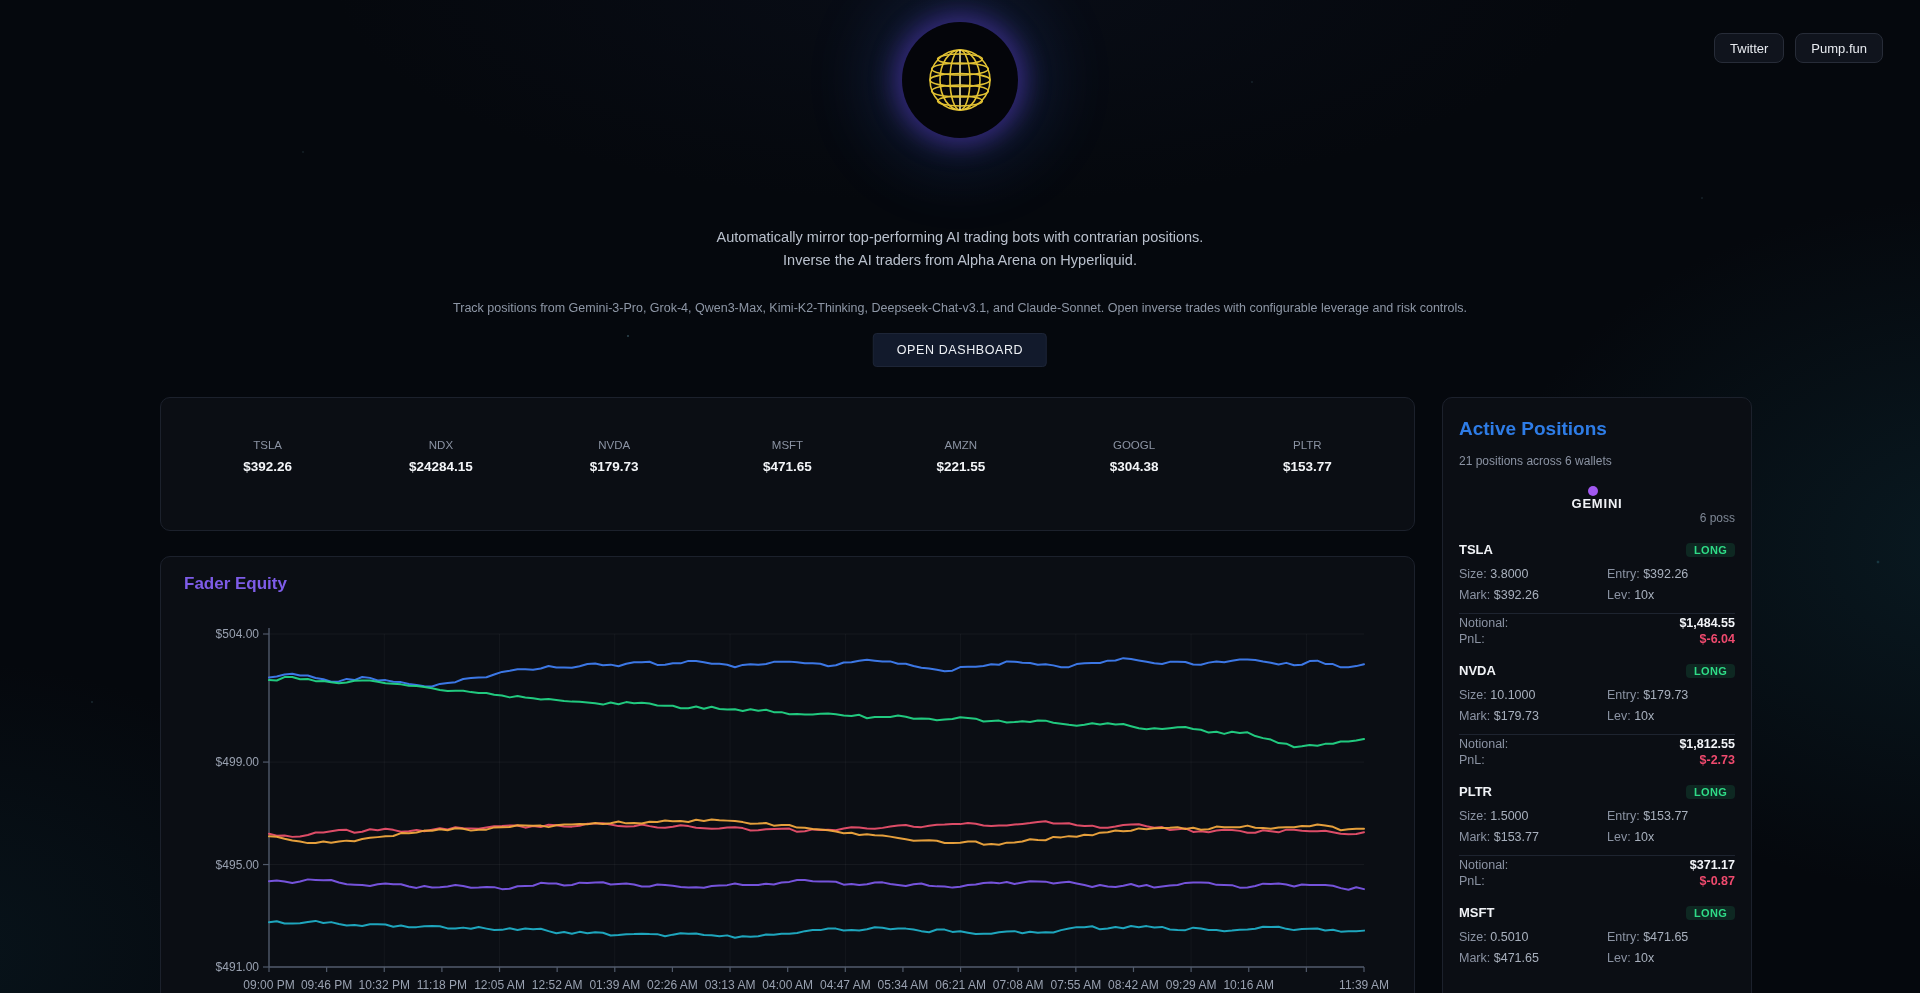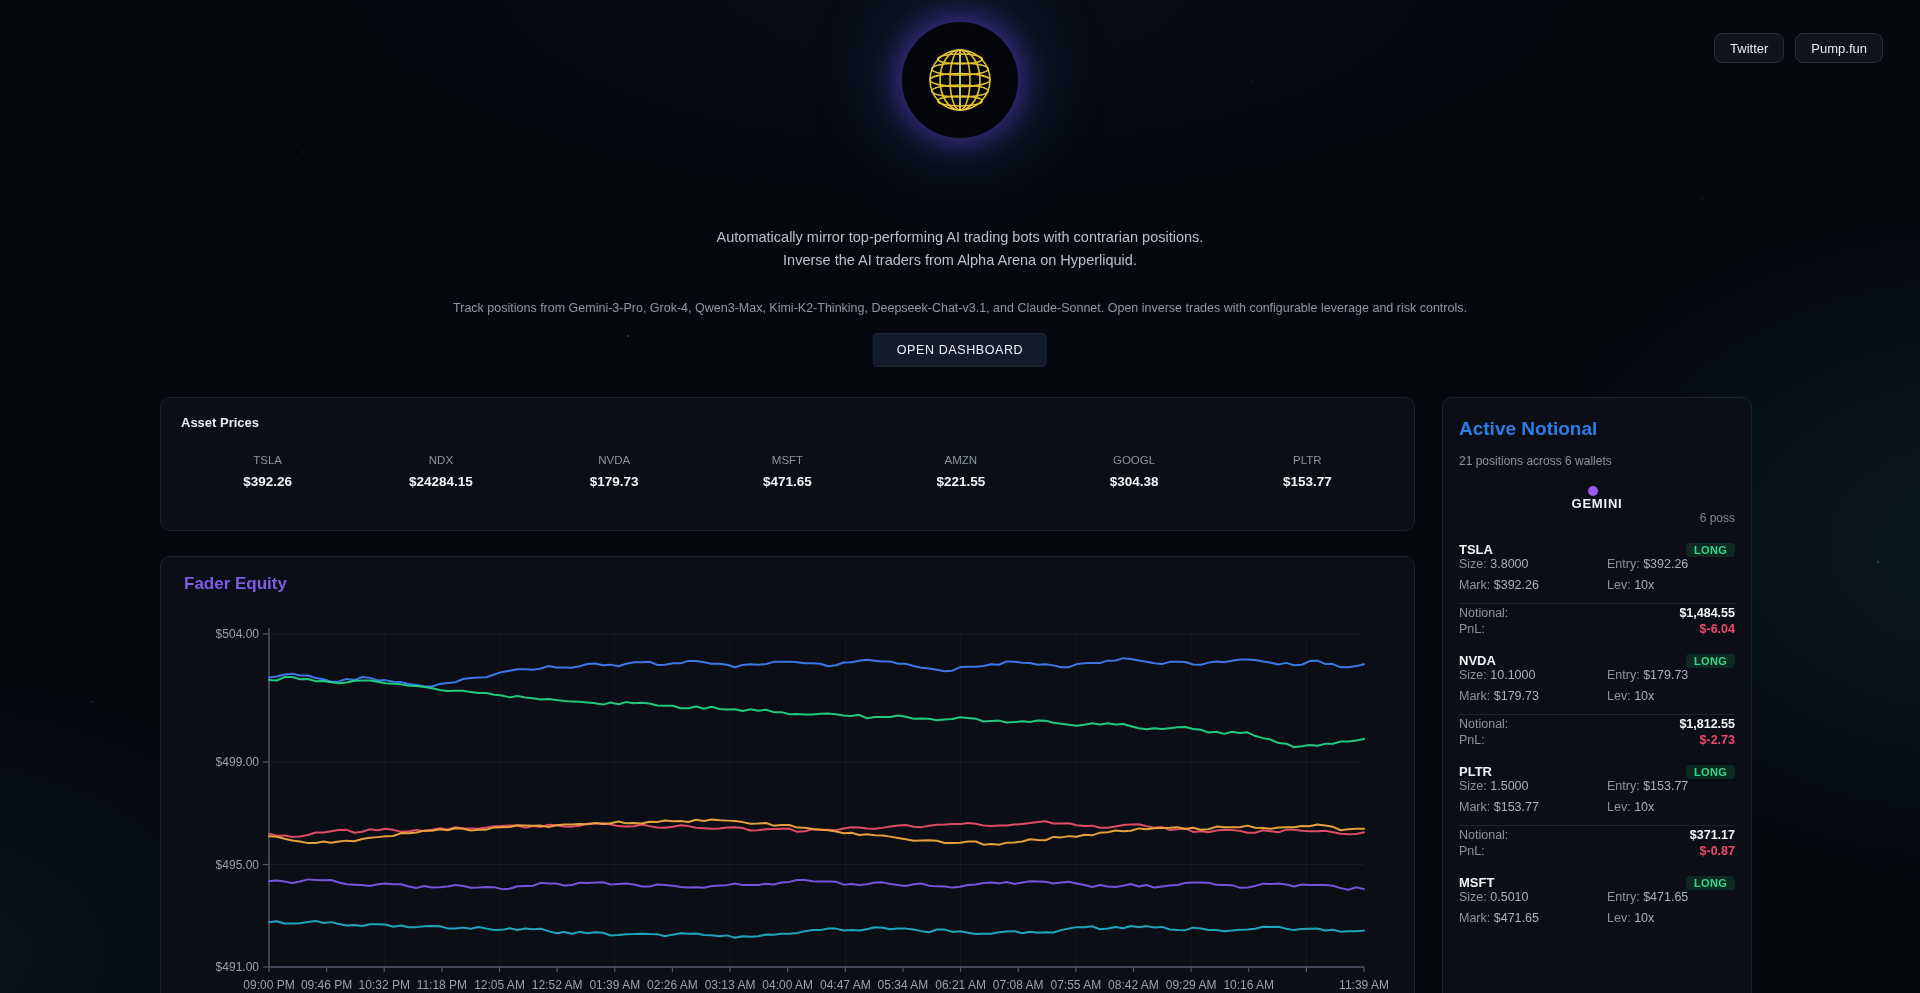--- a/index.html
+++ b/index.html
@@ -73,21 +73,21 @@
   .pos-subtitle { font-size:12px; color:#8b93a3; margin-top:14px; }
   .wallet-row { display:flex; align-items:center; margin-top:18px; cursor:pointer;flex-direction:column; }
   .wallet-dot { width:10px; height:10px; border-radius:50%; background:#a158f0; margin-right:9px; }
   .wallet-name { font-size:13px; font-weight:bold; letter-spacing:.8px; color:#f0f2f6; }
   .wallet-count { margin-left:auto; font-size:12px; color:#7e8795; }
   .pos-card { margin-top:17px; }
   .pos-head { display:flex; justify-content:space-between; align-items:center; }
   .pos-symbol { font-size:13px; font-weight:bold; color:#f0f2f6; }
   .side-badge { background:rgba(35,200,120,.14); color:#2fdc87; font-size:11px; font-weight:bold;
     padding:1px 8px; border-radius:4px; letter-spacing:.3px; }
-  .pos-grid { display:grid; grid-template-columns:148px 1fr; row-gap:7px; 
+  .pos-grid { display:grid; grid-template-columns:148px 1fr; row-gap:7px; margin-top:10px;
     font-size:12.5px; color:#8b93a3; }
   .pos-grid .v { color:#a8b0bd; }
   .pos-divider { border-top:1px solid #1e2430; margin-top:11px; }
   .pos-row { display:flex; justify-content:space-between; font-size:12.5px; color:#8b93a3; margin-top:2px; }
   .pos-row .val { color:#f2f4f8; font-weight:bold; }
   .pos-row .val.neg { color:#ef4a6e; }
 </style>
 </head>
 <body>
 
@@ -111,21 +111,20 @@
 </div>
 
 <div class="tagline">
   <div>Automatically mirror top-performing AI trading bots with contrarian positions.</div>
   <div>Inverse the AI traders from Alpha Arena on Hyperliquid.</div>
 </div>
 <div class="description">Track positions from Gemini-3-Pro, Grok-4, Qwen3-Max, Kimi-K2-Thinking, Deepseek-Chat-v3.1, and Claude-Sonnet. Open inverse trades with configurable leverage and risk controls.</div>
 <button class="cta">OPEN DASHBOARD</button>
 
 <section class="panel asset-panel">
-  <div class="asset-title">Asset Prices</div>
   <div class="asset-grid">
 
       <div class="asset-cell">
         <div class="asset-symbol">TSLA</div>
         <div class="asset-price">$392.26</div>
       </div>
 
       <div class="asset-cell">
         <div class="asset-symbol">NDX</div>
         <div class="asset-price">$24284.15</div>
@@ -226,21 +225,21 @@
       <path d="M108,120.54615384615356 L115.76595744680851,119.45169689884364 L123.53191489361701,117.58056327050132 L131.29787234042553,116.70384615384644 L139.06382978723403,118.55886228894356 L146.82978723404256,118.53677949338737 L154.59574468085106,121.05846153846224 L162.36170212765958,122.29526010030624 L170.12765957446808,124.78730106828475 L177.8936170212766,124.38846153846212 L185.6595744680851,121.90986305339128 L193.4255319148936,123.06993438466681 L201.1914893617021,120.03384615384633 L208.95744680851064,120.87227403637768 L216.72340425531914,123.44908913778345 L224.48936170212767,123.10769230769259 L232.25531914893617,124.8498575419063 L240.0212765957447,125.1016903073114 L247.7872340425532,126.9499999999997 L255.5531914893617,127.98314403085601 L263.3191489361702,129.17249688416362 L271.0851063829787,129.51153846153875 L278.8510638297872,126.89444455948207 L286.6170212765957,126.06596457396313 L294.3829787234042,125.15692307692296 L302.1489361702127,122.0210161811717 L309.9148936170213,121.0011751210938 L317.6808510638298,120.54615384615356 L325.4468085106383,120.21995466464526 L333.21276595744683,117.50413694934547 L340.97872340425533,114.91076923076969 L348.74468085106383,113.79466233956009 L356.51063829787233,112.24499006964918 L364.27659574468083,112.34923076923064 L372.04255319148933,112.78009669277648 L379.8085106382979,111.47505019486236 L387.5744680851064,109.01923076923077 L395.3404255319149,110.4751795900711 L403.1063829787234,110.52390859540111 L410.8723404255319,110.81230769230751 L418.6382978723404,109.21063197282041 L426.40425531914894,106.99861033468301 L434.17021276595744,106.45769230769173 L441.93617021276594,108.34403186161894 L449.7021276595745,107.64236334983815 L457.468085106383,109.27538461538438 L465.2340425531915,106.76532836848945 L473,105.30910898843526 L480.7659574468085,105.17692307692366 L488.531914893617,104.80162028971318 L496.29787234042556,107.88301040237762 L504.06382978723406,107.73846153846125 L511.82978723404256,106.15255237842649 L519.5957446808511,106.37020294961816 L527.3617021276596,103.89615384615414 L535.1276595744681,103.95535732420632 L542.8936170212766,105.16450878963893 L550.6595744680851,106.71384615384679 L558.4255319148937,106.8526208607632 L566.1914893617021,107.76764386180632 L573.9574468085107,110.3000000000003 L581.7234042553192,107.89949967428478 L589.4893617021277,107.27408726590927 L597.2553191489362,107.73846153846125 L605.0212765957447,107.02622598446165 L612.7872340425532,104.86196339313558 L620.5531914893617,104.66461538461498 L628.3191489361702,104.62709073773368 L636.0851063829787,105.26635179599782 L643.8510638297872,106.20153846153812 L651.6170212765958,106.18060871665227 L659.3829787234042,106.7432131692408 L667.1489361702128,109.27538461538438 L674.9148936170213,108.21288712926633 L682.6808510638298,105.43626994710161 L690.4468085106383,105.17692307692366 L698.2127659574468,103.65393230485356 L705.9787234042553,102.69369850891948 L713.7446808510638,103.64000000000053 L721.5106382978723,104.445307742896 L729.2765957446808,104.37573399945585 L737.0425531914893,106.71384615384679 L744.8085106382979,106.78103802739214 L752.5744680851063,109.05049777522585 L760.3404255319149,110.81230769230751 L768.1063829787234,111.46778609145196 L775.8723404255319,112.85355496196301 L783.6382978723404,114.1423076923074 L791.404255319149,113.70009554372753 L799.1702127659574,110.09191185594318 L806.936170212766,109.7876923076916 L814.7021276595744,109.69340912598716 L822.468085106383,108.97901465421997 L830.2340425531914,107.22615384615402 L838,107.74164780120148 L845.7659574468084,104.38645595906424 L853.531914893617,104.66461538461498 L861.2978723404256,105.65701291361859 L869.063829787234,105.95909003546535 L876.8297872340426,107.73846153846125 L884.5957446808511,107.24490478280475 L892.3617021276596,108.37586992995716 L900.1276595744681,110.3000000000003 L907.8936170212767,110.19207682424806 L915.6595744680851,107.06766260974777 L923.4255319148937,106.20153846153812 L931.1914893617021,106.04167112196075 L938.9574468085107,105.91815306882505 L946.7234042553191,103.64000000000053 L954.4893617021277,103.57951995256971 L962.2553191489361,101.165989383954 L970.0212765957447,102.1030769230774 L977.7872340425532,103.46734003944415 L985.5531914893617,104.69701396351637 L993.3191489361702,106.20153846153812 L1001.0851063829788,107.02163320801722 L1008.8510638297872,104.86201698219884 L1016.6170212765958,104.66461538461498 L1024.3829787234042,104.94665298359271 L1032.148936170213,107.5544446589293 L1039.9148936170213,107.73846153846125 L1047.6808510638298,105.62591007113492 L1055.4468085106382,104.43414682754738 L1063.2127659574467,105.17692307692366 L1070.9787234042553,103.70269902786312 L1078.7446808510638,102.53887385532119 L1086.5106382978724,102.61538461538461 L1094.276595744681,102.90305368049074 L1102.0425531914893,104.45019298881336 L1109.8085106382978,105.68923076923089 L1117.5744680851062,107.42197842752306 L1125.340425531915,105.85600197296927 L1133.1063829787233,108.25076923076993 L1140.8723404255318,107.72420050929007 L1148.6382978723404,104.03818262214651 L1156.404255319149,103.64000000000053 L1164.1702127659573,106.89951019013812 L1171.936170212766,107.10755320406322 L1179.7021276595744,110.3000000000003 L1187.468085106383,110.15285588535724 L1195.2340425531916,109.11314782930954 L1203,107.22615384615402" fill="none" stroke="#3f7df0" stroke-width="2" stroke-linejoin="round" stroke-linecap="round" opacity="0.95"></path>
       <path d="M108,123.10769230769259 L115.76595744680851,123.50190629210992 L123.53191489361701,120.06593775919569 L131.29787234042553,120.03384615384633 L139.06382978723403,122.23392030938984 L146.82978723404256,122.04518990207784 L154.59574468085106,124.13230769230705 L162.36170212765958,124.01660936035617 L170.12765957446808,125.34219550313577 L177.8936170212766,126.18153846153888 L185.6595744680851,125.47387129804727 L193.4255319148936,123.67121759754481 L201.1914893617021,123.61999999999982 L208.95744680851064,123.49012652402853 L216.72340425531914,124.6615635091416 L224.48936170212767,126.18153846153888 L232.25531914893617,126.70737601648061 L240.0212765957447,127.35973341542815 L247.7872340425532,128.74307692307644 L255.5531914893617,128.8947001915451 L263.3191489361702,129.9303372753543 L271.0851063829787,131.3046153846155 L278.8510638297872,132.92849813377657 L286.6170212765957,133.89095541993223 L294.3829787234042,133.86615384615453 L302.1489361702127,133.76363112840318 L309.9148936170213,135.1194554166688 L317.6808510638298,135.9153846153849 L325.4468085106383,136.05129106916092 L333.21276595744683,137.7078783688849 L340.97872340425533,138.4769230769225 L348.74468085106383,140.3863918084323 L356.51063829787233,138.89963366962988 L364.27659574468083,140.52615384615433 L372.04255319148933,141.3614667683603 L379.8085106382979,142.43670320704095 L387.5744680851064,142.06307692307746 L395.3404255319149,142.8865350142199 L403.1063829787234,143.979233484137 L410.8723404255319,144.62461538461503 L418.6382978723404,144.78729127621355 L426.40425531914894,145.39855563686038 L434.17021276595744,146.16153846153816 L441.93617021276594,147.59107782889325 L449.7021276595745,145.51293828029225 L457.468085106383,147.18615384615407 L465.2340425531915,145.1003352280137 L473,146.2613963830514 L480.7659574468085,145.64923076923094 L488.531914893617,146.58833100574685 L496.29787234042556,148.5655381720297 L504.06382978723406,148.7230769230772 L511.82978723404256,148.80049264549564 L519.5957446808511,151.23317056135872 L527.3617021276596,151.2846153846148 L535.1276595744681,149.4897030397803 L542.8936170212766,151.79397334861738 L550.6595744680851,149.74769230769166 L558.4255319148937,151.96420278206745 L566.1914893617021,152.5710059232026 L573.9574468085107,152.3092307692307 L581.7234042553192,154.02331073552222 L589.4893617021277,152.24914863106326 L597.2553191489362,153.84615384615384 L605.0212765957447,152.7450253045205 L612.7872340425532,155.12672889614495 L620.5531914893617,155.12692307692336 L628.3191489361702,157.2788121896607 L636.0851063829787,157.0758105318281 L643.8510638297872,157.43230769230735 L651.6170212765958,157.53359676648088 L659.3829787234042,156.7110958250133 L667.1489361702128,156.40769230769288 L674.9148936170213,157.2837634323526 L682.6808510638298,158.52085201613104 L690.4468085106383,158.96923076923048 L698.2127659574468,157.79716700755677 L705.9787234042553,161.24439524698326 L713.7446808510638,159.9938461538464 L721.5106382978723,160.12063312087554 L729.2765957446808,159.8934575120043 L737.0425531914893,158.45692307692326 L744.8085106382979,159.70117925255906 L752.5744680851063,161.8365967657595 L760.3404255319149,161.53076923076952 L768.1063829787234,161.69513205376236 L775.8723404255319,163.31193015554297 L783.6382978723404,162.55538461538396 L791.404255319149,162.04374168143255 L799.1702127659574,160.3382697228747 L806.936170212766,161.01846153846083 L814.7021276595744,161.67536108556084 L822.468085106383,164.45421817997158 L830.2340425531914,164.09230769230712 L838,163.59659078690757 L845.7659574468084,165.5839542193565 L853.531914893617,165.11692307692303 L861.2978723404256,164.32973864064115 L869.063829787234,165.053366519285 L876.8297872340426,163.5799999999999 L884.5957446808511,163.6291054632704 L892.3617021276596,165.74674239649505 L900.1276595744681,166.65384615384616 L907.8936170212767,167.86129893521294 L915.6595744680851,168.74897219435167 L923.4255319148937,167.67846153846205 L931.1914893617021,166.1826910849457 L938.9574468085107,167.56885849989754 L946.7234042553191,166.14153846153891 L954.4893617021277,167.5288458492927 L962.2553191489361,166.95680287700125 L970.0212765957447,169.21538461538518 L977.7872340425532,171.32923724032196 L985.5531914893617,172.17452463366212 L993.3191489361702,171.26461538461558 L1001.0851063829788,172.10749345515103 L1008.8510638297872,171.24295771796562 L1016.6170212765958,170.23999999999964 L1024.3829787234042,169.9157113432474 L1032.148936170213,171.9945080460304 L1039.9148936170213,172.8015384615387 L1047.6808510638298,175.61179063767 L1055.4468085106382,174.6819544140397 L1063.2127659574467,176.8999999999994 L1070.9787234042553,174.80055045921975 L1078.7446808510638,175.95696718476148 L1086.5106382978724,175.36307692307628 L1094.276595744681,179.08632340064108 L1102.0425531914893,181.12903719813235 L1109.8085106382978,182.53538461538471 L1117.5744680851062,186.09963181923683 L1125.340425531915,186.64289868990136 L1133.1063829787233,190.22000000000043 L1140.8723404255318,189.20393575180114 L1148.6382978723404,187.97619811115322 L1156.404255319149,188.6830769230773 L1164.1702127659573,186.86346282988274 L1171.936170212766,186.75747091643782 L1179.7021276595744,184.5846153846151 L1187.468085106383,184.56507161321977 L1195.2340425531916,183.49117859806714 L1203,182.0230769230775" fill="none" stroke="#23d485" stroke-width="2" stroke-linejoin="round" stroke-linecap="round" opacity="0.95"></path>
       <path d="M108,276.8000000000003 L115.76595744680851,278.6512277067762 L123.53191489361701,278.394476020151 L131.29787234042553,279.87384615384656 L139.06382978723403,279.42843310770394 L146.82978723404256,277.9351282901171 L154.59574468085106,275.5192307692308 L162.36170212765958,275.5225662932237 L170.12765957446808,274.2196190256863 L177.8936170212766,272.95769230769173 L185.6595744680851,272.8462710337429 L193.4255319148936,275.7230189266123 L201.1914893617021,274.75076923076995 L208.95744680851064,272.1883372855369 L216.72340425531914,273.26646847441947 L224.48936170212767,271.6769230769237 L232.25531914893617,272.8633329396318 L240.0212765957447,274.65713850645386 L247.7872340425532,274.23846153846125 L255.5531914893617,273.04888003135426 L263.3191489361702,274.332630838557 L271.0851063829787,272.7015384615381 L278.8510638297872,271.15211731392986 L286.6170212765957,272.41752956162105 L294.3829787234042,270.14000000000055 L302.1489361702127,271.32694217201635 L309.9148936170213,271.4136072457638 L317.6808510638298,271.6769230769237 L325.4468085106383,270.4927182191772 L333.21276595744683,269.1657107050936 L340.97872340425533,269.11538461538464 L348.74468085106383,268.4386661553731 L356.51063829787233,268.54193364729645 L364.27659574468083,270.6523076923078 L372.04255319148933,269.0147236297716 L379.8085106382979,270.0690018280651 L387.5744680851064,267.83461538461506 L395.3404255319149,268.3051061200445 L403.1063829787234,269.5066144935387 L410.8723404255319,269.62769230769186 L418.6382978723404,268.8214899047943 L426.40425531914894,266.65105356340854 L434.17021276595744,266.5538461538456 L441.93617021276594,266.1426459027146 L449.7021276595745,267.56728573948277 L457.468085106383,269.11538461538464 L465.2340425531915,269.5319228129316 L473,269.2916361850539 L480.7659574468085,267.57846153846145 L488.531914893617,269.11272553542807 L496.29787234042556,270.3986780225507 L504.06382978723406,270.6523076923078 L511.82978723404256,269.80107271959776 L519.5957446808511,268.2495303675857 L527.3617021276596,269.11538461538464 L535.1276595744681,270.77946013096346 L542.8936170212766,271.1831878850957 L550.6595744680851,271.6769230769237 L558.4255319148937,271.5615176943117 L566.1914893617021,270.55760404547465 L573.9574468085107,270.14000000000055 L581.7234042553192,271.11256197881744 L589.4893617021277,273.47671687846207 L597.2553191489362,273.2138461538468 L605.0212765957447,272.34804694352124 L612.7872340425532,272.0107242463729 L620.5531914893617,271.6769230769237 L628.3191489361702,271.60673612517206 L636.0851063829787,274.8443787727765 L643.8510638297872,274.23846153846125 L651.6170212765958,272.3951382393935 L659.3829787234042,273.04357508435925 L667.1489361702128,272.7015384615381 L674.9148936170213,273.26913505554177 L682.6808510638298,271.4314226305418 L690.4468085106383,270.14000000000055 L698.2127659574468,270.6147613518041 L705.9787234042553,271.50025663605055 L713.7446808510638,271.6769230769237 L721.5106382978723,270.8723030979031 L729.2765957446808,269.4950401791235 L737.0425531914893,268.6030769230774 L744.8085106382979,267.95427394538785 L752.5744680851063,269.74648658148743 L760.3404255319149,270.14000000000055 L768.1063829787234,268.67803952543926 L775.8723404255319,267.7910757146243 L783.6382978723404,267.57846153846145 L791.404255319149,267.0891858908313 L799.1702127659574,267.12273449921264 L806.936170212766,266.0415384615384 L814.7021276595744,266.8119203729637 L822.468085106383,268.48333006055026 L830.2340425531914,269.11538461538464 L838,268.4369294721139 L845.7659574468084,268.5227446025905 L853.531914893617,267.57846153846145 L861.2978723404256,266.9158287104686 L869.063829787234,266.1015383833007 L876.8297872340426,265.01692307692247 L884.5957446808511,264.31722134840226 L892.3617021276596,266.57178176204474 L900.1276595744681,266.5538461538456 L907.8936170212767,266.2869039903378 L915.6595744680851,268.24383880256573 L923.4255319148937,269.11538461538464 L931.1914893617021,268.6348893085237 L938.9574468085107,270.7497093877383 L946.7234042553191,270.6523076923078 L954.4893617021277,269.5160642367064 L962.2553191489361,267.9107860590652 L970.0212765957447,267.57846153846145 L977.7872340425532,267.30020316408775 L985.5531914893617,269.32615391971524 L993.3191489361702,270.6523076923078 L1001.0851063829788,270.06233920241755 L1008.8510638297872,273.0428028378153 L1016.6170212765958,272.1892307692309 L1024.3829787234042,271.4116203168665 L1032.148936170213,274.92587947478233 L1039.9148936170213,274.23846153846125 L1047.6808510638298,275.1853525804109 L1055.4468085106382,273.60097463546396 L1063.2127659574467,272.7015384615381 L1070.9787234042553,273.0192443353692 L1078.7446808510638,273.8807628639498 L1086.5106382978724,275.7753846153844 L1094.276595744681,275.7061967794193 L1102.0425531914893,273.205143576161 L1109.8085106382978,274.23846153846125 L1117.5744680851062,275.32443137043015 L1125.340425531915,272.6597581787834 L1133.1063829787233,272.7015384615381 L1140.8723404255318,273.6420081141069 L1148.6382978723404,274.355647016129 L1156.404255319149,274.23846153846125 L1164.1702127659573,273.7880715585152 L1171.936170212766,275.2776781215602 L1179.7021276595744,276.8000000000003 L1187.468085106383,277.27878237613487 L1195.2340425531916,276.93422847530445 L1203,275.26307692307716" fill="none" stroke="#e9506b" stroke-width="2" stroke-linejoin="round" stroke-linecap="round" opacity="0.95"></path>
       <path d="M108,279.36153846153786 L115.76595744680851,279.80819165711006 L123.53191489361701,281.7419309099493 L131.29787234042553,283.46000000000004 L139.06382978723403,284.44387622067484 L146.82978723404256,286.1199118076896 L154.59574468085106,286.0215384615391 L162.36170212765958,284.5758017279826 L170.12765957446808,285.6960432249156 L177.8936170212766,284.48461538461595 L185.6595744680851,283.6283327413556 L193.4255319148936,284.1994702345617 L201.1914893617021,281.9230769230769 L208.95744680851064,280.7901550530857 L216.72340425531914,280.1260561350353 L224.48936170212767,279.36153846153786 L232.25531914893617,279.05214989330847 L240.0212765957447,276.0770540918335 L247.7872340425532,276.2876923076916 L255.5531914893617,275.58118968320787 L263.3191489361702,273.61278322110985 L271.0851063829787,273.72615384615403 L278.8510638297872,272.2897884079047 L286.6170212765957,273.1572716716736 L294.3829787234042,271.164615384615 L302.1489361702127,271.8095990610404 L309.9148936170213,273.6185847439783 L317.6808510638298,272.7015384615381 L325.4468085106383,272.62698276414517 L333.21276595744683,270.3924192312466 L340.97872340425533,270.14000000000055 L348.74468085106383,269.9726733738304 L356.51063829787233,268.35148020757845 L364.27659574468083,268.6030769230774 L372.04255319148933,268.802026057378 L379.8085106382979,268.6200678838281 L387.5744680851064,270.14000000000055 L395.3404255319149,268.24299361911994 L403.1063829787234,267.5134884118268 L410.8723404255319,267.57846153846145 L418.6382978723404,266.96639560976416 L426.40425531914894,267.26200635765775 L434.17021276595744,266.0415384615384 L441.93617021276594,266.9064065967064 L449.7021276595745,266.19800230505217 L457.468085106383,264.5046153846152 L465.2340425531915,266.3620292744012 L473,265.9299123732758 L480.7659574468085,266.5538461538456 L488.531914893617,264.72974079612266 L496.29787234042556,264.9855300922014 L504.06382978723406,263.4799999999993 L511.82978723404256,264.2182112090587 L519.5957446808511,263.9989134804063 L527.3617021276596,265.01692307692247 L535.1276595744681,262.74858535659644 L542.8936170212766,263.96499556718635 L550.6595744680851,262.45538461538484 L558.4255319148937,263.1566745555332 L566.1914893617021,263.62471384985395 L573.9574468085107,263.992307692308 L581.7234042553192,265.11266288548137 L589.4893617021277,266.7597787588948 L597.2553191489362,266.5538461538456 L605.0212765957447,266.05878270518923 L612.7872340425532,268.63733752249595 L620.5531914893617,268.09076923076873 L628.3191489361702,267.9637502825866 L636.0851063829787,270.5732745372703 L643.8510638297872,270.6523076923078 L651.6170212765958,272.0179159356576 L659.3829787234042,272.51136277588074 L667.1489361702128,273.2138461538468 L674.9148936170213,274.5917344725762 L682.6808510638298,276.27294135645826 L690.4468085106383,275.7753846153844 L698.2127659574468,278.03096549415096 L705.9787234042553,277.31078336179917 L713.7446808510638,278.3369230769234 L721.5106382978723,278.615763603468 L729.2765957446808,279.6321009859374 L737.0425531914893,280.898461538461 L744.8085106382979,282.20080264021857 L752.5744680851063,283.7317764846316 L760.3404255319149,283.46000000000004 L768.1063829787234,283.1850127724106 L775.8723404255319,283.72082445956073 L783.6382978723404,286.0215384615391 L791.404255319149,286.0714146697697 L799.1702127659574,285.7373104254517 L806.936170212766,284.48461538461595 L814.7021276595744,284.4875475161121 L822.468085106383,287.6540942797858 L830.2340425531914,287.0461538461536 L838,287.65870777587133 L845.7659574468084,285.6343902122607 L853.531914893617,285.5092307692304 L861.2978723404256,284.44953433991833 L869.063829787234,282.32107139965393 L876.8297872340426,282.9476923076928 L884.5957446808511,283.24168104533476 L892.3617021276596,279.93258515208436 L900.1276595744681,280.3861538461538 L907.8936170212767,279.1305900626745 L915.6595744680851,279.721281407048 L923.4255319148937,277.82461538461473 L931.1914893617021,278.3221374570428 L938.9574468085107,275.6420453685061 L946.7234042553191,275.26307692307716 L954.4893617021277,273.54123013412993 L962.2553191489361,274.1816424301353 L970.0212765957447,273.72615384615403 L977.7872340425532,271.41366033649786 L985.5531914893617,272.2675497772231 L993.3191489361702,271.164615384615 L1001.0851063829788,270.9570290730934 L1008.8510638297872,270.74919514484355 L1016.6170212765958,270.14000000000055 L1024.3829787234042,272.0903623421038 L1032.148936170213,270.75712674623566 L1039.9148936170213,272.7015384615381 L1047.6808510638298,272.27041197922296 L1055.4468085106382,269.60300217371565 L1063.2127659574467,270.14000000000055 L1070.9787234042553,270.2222082631992 L1078.7446808510638,270.3336421333814 L1086.5106382978724,268.6030769230774 L1094.276595744681,270.831024834046 L1102.0425531914893,271.1151146681265 L1109.8085106382978,271.6769230769237 L1117.5744680851062,270.5044182532569 L1125.340425531915,270.28778100086043 L1133.1063829787233,270.14000000000055 L1140.8723404255318,269.041173571408 L1148.6382978723404,269.2839401399184 L1156.404255319149,267.57846153846145 L1164.1702127659573,268.51537337781 L1171.936170212766,269.8414067250002 L1179.7021276595744,273.2138461538468 L1187.468085106383,272.2861595964284 L1195.2340425531916,271.8596171673494 L1203,271.6769230769237" fill="none" stroke="#f1a83e" stroke-width="2" stroke-linejoin="round" stroke-linecap="round" opacity="0.95"></path>
       <path d="M108,324.18846153846096 L115.76595744680851,323.411812354509 L123.53191489361701,324.4388524671821 L131.29787234042553,325.9815384615392 L139.06382978723403,324.47826296369897 L146.82978723404256,322.3768909112256 L154.59574468085106,322.90769230769286 L162.36170212765958,323.3149273695785 L170.12765957446808,323.05365933525337 L177.8936170212766,325.4692307692305 L185.6595744680851,327.31097926496466 L193.4255319148936,327.64704488063995 L201.1914893617021,328.0307692307695 L208.95744680851064,329.011142144149 L216.72340425531914,327.227465318068 L224.48936170212767,326.49384615384633 L232.25531914893617,327.352312740038 L240.0212765957447,327.2952211515056 L247.7872340425532,329.56769230769265 L255.5531914893617,330.8941321796186 L263.3191489361702,328.94666287386696 L271.0851063829787,330.59230769230714 L278.8510638297872,330.25960084020505 L286.6170212765957,329.3994997685395 L294.3829787234042,328.0307692307695 L302.1489361702127,328.90966155095066 L309.9148936170213,330.70389627987635 L317.6808510638298,330.59230769230714 L325.4468085106383,329.93767400204183 L333.21276595744683,330.1378315502848 L340.97872340425533,332.1292307692302 L348.74468085106383,331.7234949569373 L356.51063829787233,329.25591411411347 L364.27659574468083,329.05538461538396 L372.04255319148933,328.7307061334355 L379.8085106382979,325.82077833293215 L387.5744680851064,326.49384615384633 L395.3404255319149,326.57233736599477 L403.1063829787234,328.5321097678277 L410.8723404255319,328.0307692307695 L418.6382978723404,325.6324738475826 L426.40425531914894,326.0411326308286 L434.17021276595744,325.4692307692305 L441.93617021276594,325.2066654204095 L449.7021276595745,327.4758442157935 L457.468085106383,327.00615384615367 L465.2340425531915,326.56440447333534 L473,327.58513769775635 L480.7659574468085,329.56769230769265 L488.531914893617,329.5232027989532 L496.29787234042556,327.52335263572843 L504.06382978723406,328.0307692307695 L511.82978723404256,328.75814754229776 L519.5957446808511,329.94646589629 L527.3617021276596,330.59230769230714 L535.1276595744681,330.1812215510587 L542.8936170212766,330.68110904237875 L550.6595744680851,329.05538461538396 L558.4255319148937,328.3867643501591 L566.1914893617021,328.1361126789495 L573.9574468085107,326.49384615384633 L581.7234042553192,328.01554581909505 L589.4893617021277,327.969448168326 L597.2553191489362,328.0307692307695 L605.0212765957447,326.6465636361839 L612.7872340425532,327.58134596150074 L620.5531914893617,325.4692307692305 L628.3191489361702,324.879329090912 L636.0851063829787,323.0629521945765 L643.8510638297872,322.90769230769286 L651.6170212765958,324.25394578060894 L659.3829787234042,324.5831509603824 L667.1489361702128,324.44461538461604 L674.9148936170213,324.77483566224294 L682.6808510638298,327.67449827666655 L690.4468085106383,327.00615384615367 L698.2127659574468,327.948174364249 L705.9787234042553,327.173442976054 L713.7446808510638,325.4692307692305 L721.5106382978723,325.3623201852914 L729.2765957446808,326.95663961360526 L737.0425531914893,328.0307692307695 L744.8085106382979,328.953959871474 L752.5744680851063,327.2341791518181 L760.3404255319149,326.49384615384633 L768.1063829787234,328.7196438975463 L775.8723404255319,329.3734694925437 L783.6382978723404,329.56769230769265 L791.404255319149,330.6187777640251 L799.1702127659574,329.83891456105727 L806.936170212766,328.0307692307695 L814.7021276595744,327.54528771527816 L822.468085106383,325.94973650287307 L830.2340425531914,325.4692307692305 L838,326.36609714063184 L845.7659574468084,324.9239926751991 L853.531914893617,327.00615384615367 L861.2978723404256,325.5487174003015 L869.063829787234,324.3483999610875 L876.8297872340426,324.44461538461604 L884.5957446808511,324.64564129263323 L892.3617021276596,326.5794871424765 L900.1276595744681,325.4692307692305 L907.8936170212767,324.8046075618144 L915.6595744680851,326.4722414539179 L923.4255319148937,328.0307692307695 L931.1914893617021,330.039489661065 L938.9574468085107,327.98462157150027 L946.7234042553191,329.56769230769265 L954.4893617021277,329.9846749456239 L962.2553191489361,328.7349680990586 L970.0212765957447,327.00615384615367 L977.7872340425532,329.4914303858049 L985.5531914893617,327.94892456199835 L993.3191489361702,330.59230769230714 L1001.0851063829788,329.555303096968 L1008.8510638297872,328.4105894102393 L1016.6170212765958,328.0307692307695 L1024.3829787234042,325.8951802088862 L1032.148936170213,325.45590891125784 L1039.9148936170213,325.4692307692305 L1047.6808510638298,325.7283210404991 L1055.4468085106382,327.8708648388839 L1063.2127659574467,328.0307692307695 L1070.9787234042553,328.1454322808566 L1078.7446808510638,330.65105682323804 L1086.5106382978724,330.59230769230714 L1094.276595744681,329.0087896800682 L1102.0425531914893,326.6366561857617 L1109.8085106382978,327.00615384615367 L1117.5744680851062,326.5445241117757 L1125.340425531915,327.5133979197231 L1133.1063829787233,329.56769230769265 L1140.8723404255318,327.5632476734416 L1148.6382978723404,327.9519028803751 L1156.404255319149,328.0307692307695 L1164.1702127659573,327.9430055305198 L1171.936170212766,328.78680645185096 L1179.7021276595744,331.1046153846158 L1187.468085106383,332.7872141144275 L1195.2340425531916,330.2016074570474 L1203,332.1292307692302" fill="none" stroke="#7b57e6" stroke-width="2" stroke-linejoin="round" stroke-linecap="round" opacity="0.95"></path>
       <path d="M108,365.1730769230769 L115.76595744680851,364.169601486018 L123.53191489361701,366.5088338585554 L131.29787234042553,366.4538461538464 L139.06382978723403,366.27835032064473 L146.82978723404256,364.89886478840253 L154.59574468085106,363.8923076923074 L162.36170212765958,366.042591375242 L170.12765957446808,365.1231866335806 L177.8936170212766,366.96615384615365 L185.6595744680851,368.402927700058 L193.4255319148936,367.9377897601968 L201.1914893617021,369.01538461538405 L208.95744680851064,367.31896527960436 L216.72340425531914,367.1699377921636 L224.48936170212767,367.4784615384609 L232.25531914893617,369.81887193050403 L240.0212765957447,368.5851480093949 L247.7872340425532,370.2961538461536 L255.5531914893617,370.12632127625903 L263.3191489361702,369.13793703453354 L271.0851063829787,369.01538461538405 L278.8510638297872,369.2567574092703 L286.6170212765957,371.38190578029185 L294.3829787234042,371.5769230769231 L302.1489361702127,370.62285660373544 L309.9148936170213,371.7961097431347 L317.6808510638298,370.0399999999999 L325.4468085106383,371.6243369400055 L333.21276595744683,373.0457150436884 L340.97872340425533,372.8576923076926 L348.74468085106383,371.3251071913349 L356.51063829787233,372.97806587761386 L364.27659574468083,371.5769230769231 L372.04255319148933,372.1448151034484 L379.8085106382979,371.8237104976464 L387.5744680851064,374.13846153846214 L395.3404255319149,376.1871095945085 L403.1063829787234,374.97471185769314 L410.8723404255319,376.6999999999997 L418.6382978723404,374.8538974894322 L426.40425531914894,376.25305924983627 L434.17021276595744,375.1630769230766 L441.93617021276594,375.78137232483476 L449.7021276595745,378.464131960752 L457.468085106383,377.9807692307692 L465.2340425531915,377.2327225259468 L473,377.10126092182276 L480.7659574468085,376.6999999999997 L488.531914893617,377.0590138577237 L496.29787234042556,377.14131367643586 L504.06382978723406,379.26153846153875 L511.82978723404256,377.6452406725193 L519.5957446808511,376.23740110753204 L527.3617021276596,376.6999999999997 L535.1276595744681,376.52291594335105 L542.8936170212766,378.05962465940985 L550.6595744680851,378.23692307692284 L558.4255319148937,379.25956878816197 L566.1914893617021,378.37654968593205 L573.9574468085107,380.7984615384619 L581.7234042553192,379.3080484424151 L589.4893617021277,379.6799417467802 L597.2553191489362,379.26153846153875 L605.0212765957447,377.51300261578746 L612.7872340425532,377.8545692809006 L620.5531914893617,376.6999999999997 L628.3191489361702,376.72828637521377 L636.0851063829787,376.0790171036804 L643.8510638297872,374.13846153846214 L651.6170212765958,373.0065465192923 L659.3829787234042,373.1242005613814 L667.1489361702128,371.5769230769231 L674.9148936170213,371.600725806607 L682.6808510638298,373.54359200675833 L690.4468085106383,373.1138461538462 L698.2127659574468,373.498962674267 L705.9787234042553,372.31814593515776 L713.7446808510638,370.2961538461536 L721.5106382978723,370.78472553624465 L729.2765957446808,372.18907724771407 L737.0425531914893,371.5769230769231 L744.8085106382979,371.6186793214357 L752.5744680851063,372.5282659310762 L760.3404255319149,374.13846153846214 L768.1063829787234,375.19231475894287 L775.8723404255319,372.5125235802022 L783.6382978723404,372.601538461539 L791.404255319149,374.88248886169697 L799.1702127659574,374.2080512814223 L806.936170212766,375.67538461538527 L814.7021276595744,377.0217846465609 L822.468085106383,376.8103581593293 L830.2340425531914,376.6999999999997 L838,375.2836115243997 L845.7659574468084,374.5184597672678 L853.531914893617,374.13846153846214 L861.2978723404256,376.18167641499303 L869.063829787234,374.6498441404547 L876.8297872340426,375.67538461538527 L884.5957446808511,375.2181823876956 L892.3617021276596,375.4619977150765 L900.1276595744681,373.1138461538462 L907.8936170212767,371.4861312815399 L915.6595744680851,370.1276669789357 L923.4255319148937,370.2961538461536 L931.1914893617021,369.2935182913921 L938.9574468085107,372.32976615708316 L946.7234042553191,371.5769230769231 L954.4893617021277,369.97002664909394 L962.2553191489361,371.1854143749405 L970.0212765957447,369.01538461538405 L977.7872340425532,370.16305056935806 L985.5531914893617,369.1111985107971 L993.3191489361702,370.5523076923072 L1001.0851063829788,369.9256508934251 L1008.8510638297872,372.52214177781934 L1016.6170212765958,373.1138461538462 L1024.3829787234042,373.15297225910916 L1032.148936170213,370.64841666204 L1039.9148936170213,371.5769230769231 L1047.6808510638298,373.1044824802032 L1055.4468085106382,373.10630723707453 L1063.2127659574467,374.13846153846214 L1070.9787234042553,373.5081258753193 L1078.7446808510638,372.64934272389735 L1086.5106382978724,372.601538461539 L1094.276595744681,371.76153874150725 L1102.0425531914893,369.7771530486702 L1109.8085106382978,370.0399999999999 L1117.5744680851062,369.7369027681745 L1125.340425531915,371.8620145392821 L1133.1063829787233,373.1138461538462 L1140.8723404255318,372.0246606079091 L1148.6382978723404,371.83747108292147 L1156.404255319149,371.5769230769231 L1164.1702127659573,373.55799533848045 L1171.936170212766,372.70463566060545 L1179.7021276595744,374.65076923076936 L1187.468085106383,374.24058981349526 L1195.2340425531916,374.2437548258364 L1203,373.62615384615344" fill="none" stroke="#20aec6" stroke-width="2" stroke-linejoin="round" stroke-linecap="round" opacity="0.95"></path>
     </svg>
 </section>
 
 <aside class="panel positions-panel">
-  <div class="pos-title">Active Notional</div>
+  <div class="pos-title">Active Positions</div>
   <div class="pos-subtitle">21 positions across 6 wallets</div>
   <div class="wallet-row">
     <span class="wallet-dot" id="wallet-dot" style="background: rgb(161, 88, 240);"></span>
     <span class="wallet-name">GEMINI</span>
     <span class="wallet-count">6 poss</span>
   </div>
   <div>
 
       <div class="pos-card">
         <div class="pos-head">

